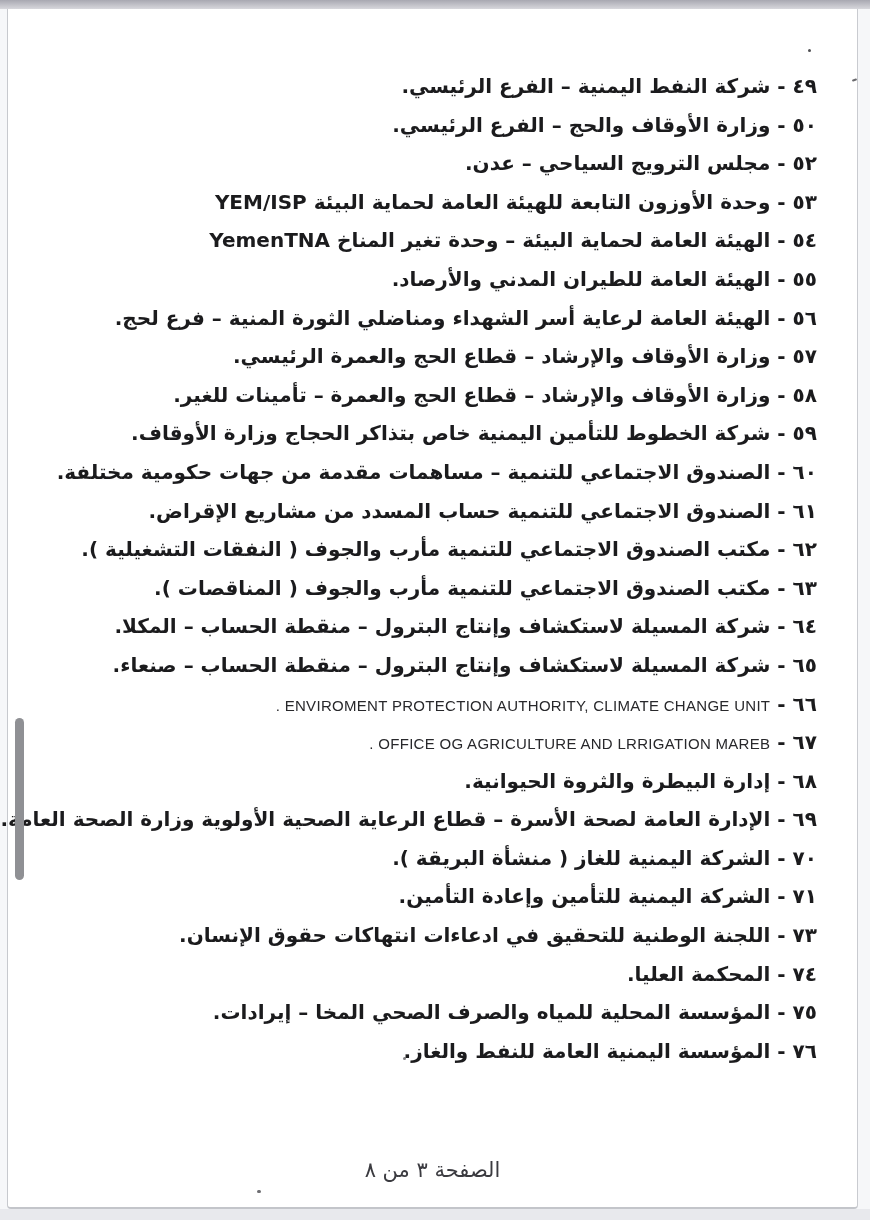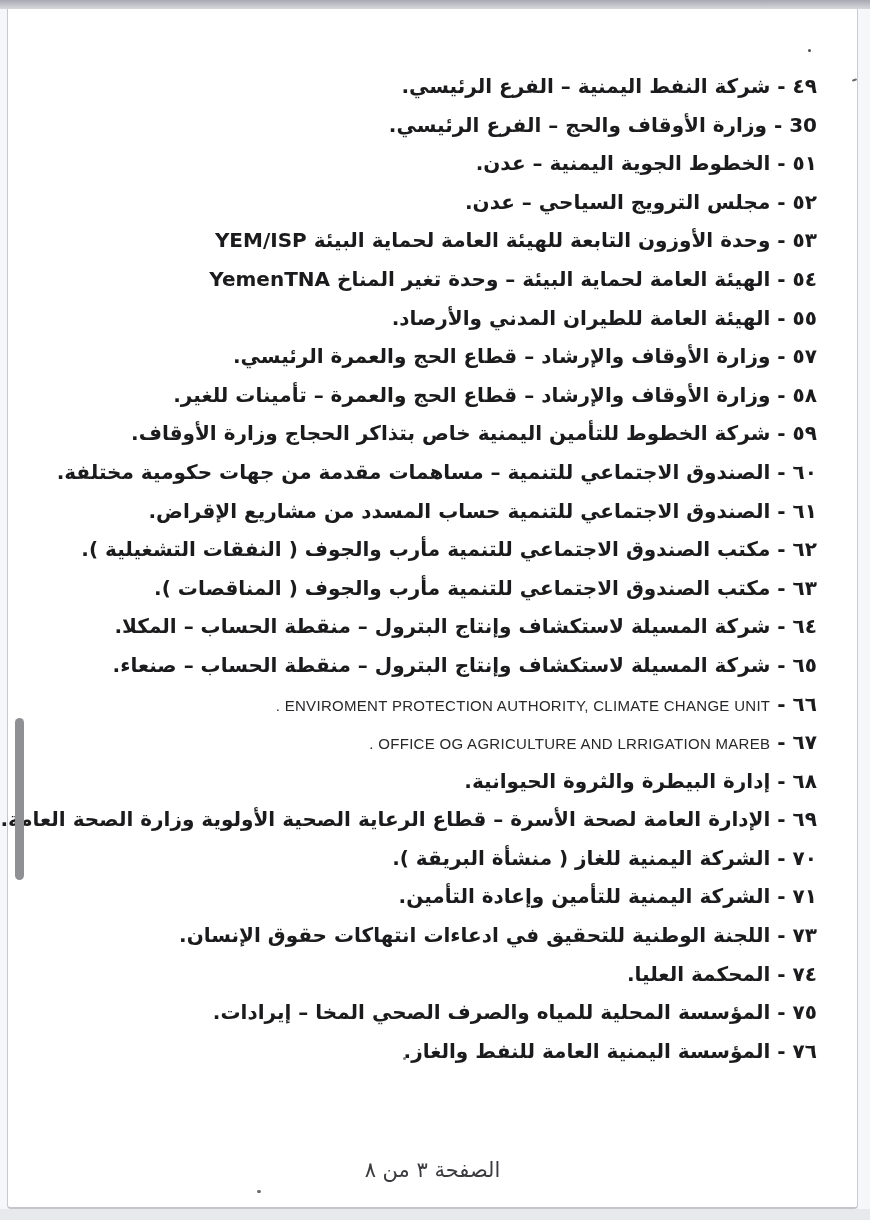--- a/index.html
+++ b/index.html
@@ -60,26 +60,26 @@
 
 <div class="page">
   <div class="speck s1"></div>
   <div class="speck s2"></div>
   <div class="speck s3"></div>
   <div class="speck s4"></div>
 </div>
 
 <div class="content" id="org-list">
     <div class="line" dir="rtl"><span class="num">٤٩</span><span class="sep"> - </span><span class="txt">شركة النفط اليمنية – الفرع الرئيسي.</span></div>
-    <div class="line" dir="rtl"><span class="num">30</span><span class="sep"> - </span><span class="txt">وزارة الأوقاف والحج – الفرع الرئيسي.</span></div>
-    <div class="line" dir="rtl"><span class="num">٥١</span><span class="sep"> - </span><span class="txt">الخطوط الجوية اليمنية – عدن.</span></div>
+    <div class="line" dir="rtl"><span class="num">٥٠</span><span class="sep"> - </span><span class="txt">وزارة الأوقاف والحج – الفرع الرئيسي.</span></div>
     <div class="line" dir="rtl"><span class="num">٥٢</span><span class="sep"> - </span><span class="txt">مجلس الترويج السياحي – عدن.</span></div>
     <div class="line" dir="rtl"><span class="num">٥٣</span><span class="sep"> - </span><span class="txt">وحدة الأوزون التابعة للهيئة العامة لحماية البيئة YEM/ISP</span></div>
     <div class="line" dir="rtl"><span class="num">٥٤</span><span class="sep"> - </span><span class="txt">الهيئة العامة لحماية البيئة – وحدة تغير المناخ YemenTNA</span></div>
     <div class="line" dir="rtl"><span class="num">٥٥</span><span class="sep"> - </span><span class="txt">الهيئة العامة للطيران المدني والأرصاد.</span></div>
+    <div class="line" dir="rtl"><span class="num">٥٦</span><span class="sep"> - </span><span class="txt">الهيئة العامة لرعاية أسر الشهداء ومناضلي الثورة المنية – فرع لحج.</span></div>
     <div class="line" dir="rtl"><span class="num">٥٧</span><span class="sep"> - </span><span class="txt">وزارة الأوقاف والإرشاد – قطاع الحج والعمرة الرئيسي.</span></div>
     <div class="line" dir="rtl"><span class="num">٥٨</span><span class="sep"> - </span><span class="txt">وزارة الأوقاف والإرشاد – قطاع الحج والعمرة – تأمينات للغير.</span></div>
     <div class="line" dir="rtl"><span class="num">٥٩</span><span class="sep"> - </span><span class="txt">شركة الخطوط للتأمين اليمنية خاص بتذاكر الحجاج وزارة الأوقاف.</span></div>
     <div class="line" dir="rtl"><span class="num">٦٠</span><span class="sep"> - </span><span class="txt">الصندوق الاجتماعي للتنمية – مساهمات مقدمة من جهات حكومية مختلفة.</span></div>
     <div class="line" dir="rtl"><span class="num">٦١</span><span class="sep"> - </span><span class="txt">الصندوق الاجتماعي للتنمية حساب المسدد من مشاريع الإقراض.</span></div>
     <div class="line" dir="rtl"><span class="num">٦٢</span><span class="sep"> - </span><span class="txt">مكتب الصندوق الاجتماعي للتنمية مأرب والجوف ( النفقات التشغيلية ).</span></div>
     <div class="line" dir="rtl"><span class="num">٦٣</span><span class="sep"> - </span><span class="txt">مكتب الصندوق الاجتماعي للتنمية مأرب والجوف ( المناقصات ).</span></div>
     <div class="line" dir="rtl"><span class="num">٦٤</span><span class="sep"> - </span><span class="txt">شركة المسيلة لاستكشاف وإنتاج البترول – منقطة الحساب – المكلا.</span></div>
     <div class="line" dir="rtl"><span class="num">٦٥</span><span class="sep"> - </span><span class="txt">شركة المسيلة لاستكشاف وإنتاج البترول – منقطة الحساب – صنعاء.</span></div>
     <div class="line latin" dir="rtl"><span class="num">٦٦</span><span class="sep"> - </span><span class="txt">ENVIROMENT PROTECTION AUTHORITY, CLIMATE CHANGE UNIT .</span></div>

